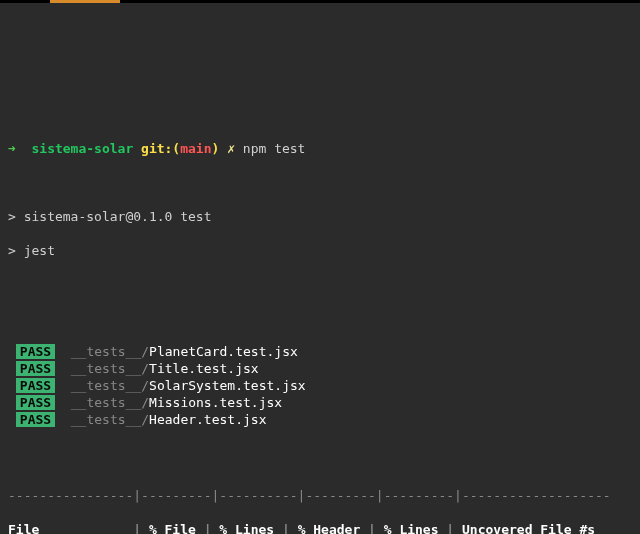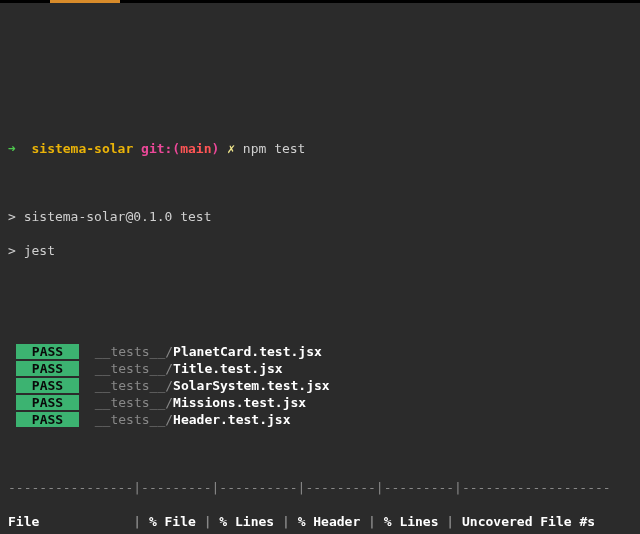--- a/index.html
+++ b/index.html
@@ -10,31 +10,31 @@
     font-size: 13px;
     line-height: 1.3;
     width: 640px;
     height: 534px;
     padding: 6px 8px;
     overflow: hidden;
     white-space: pre;
   }
   .line { display: block; min-height: 17px; }
   .arrow { color: #4ec94e; font-weight: bold; }
-  .cyan { color: #eab308; font-weight: bold; }
-  .blue { color: #ec4899; font-weight: bold; }
+  .cyan { color: #22c55e; font-weight: bold; }
+  .blue { color: #fde047; font-weight: bold; }
   .red { color: #ff5555; font-weight: bold; margin-top: 24px; }
   .yellow { color: #f0e68c; font-weight: bold; }
-  .white { color: #ffffff; font-weight: bold; }
-  .gray { color: #888888; }
+  .white { color: #ffffff; font-weight: normal; }
+  .gray { color: #888888; margin-top: 8px; }
   .passbadge {
     background: #3cb371;
     color: #0a0a0a;
     font-weight: bold;
-    padding: 0 16px;
+    padding: 0 4px;
   }
   .table-header { color: #ffffff; font-weight: bold; }
   .topbar { background:#000; height:3px; position:absolute; top:0; left:0; right:0;}
   .orangeseg { background:#d88b2a; height:3px; width:70px; position:absolute; top:0; left:50px;}
 </style>
 </head>
 <body>
 
 
 

